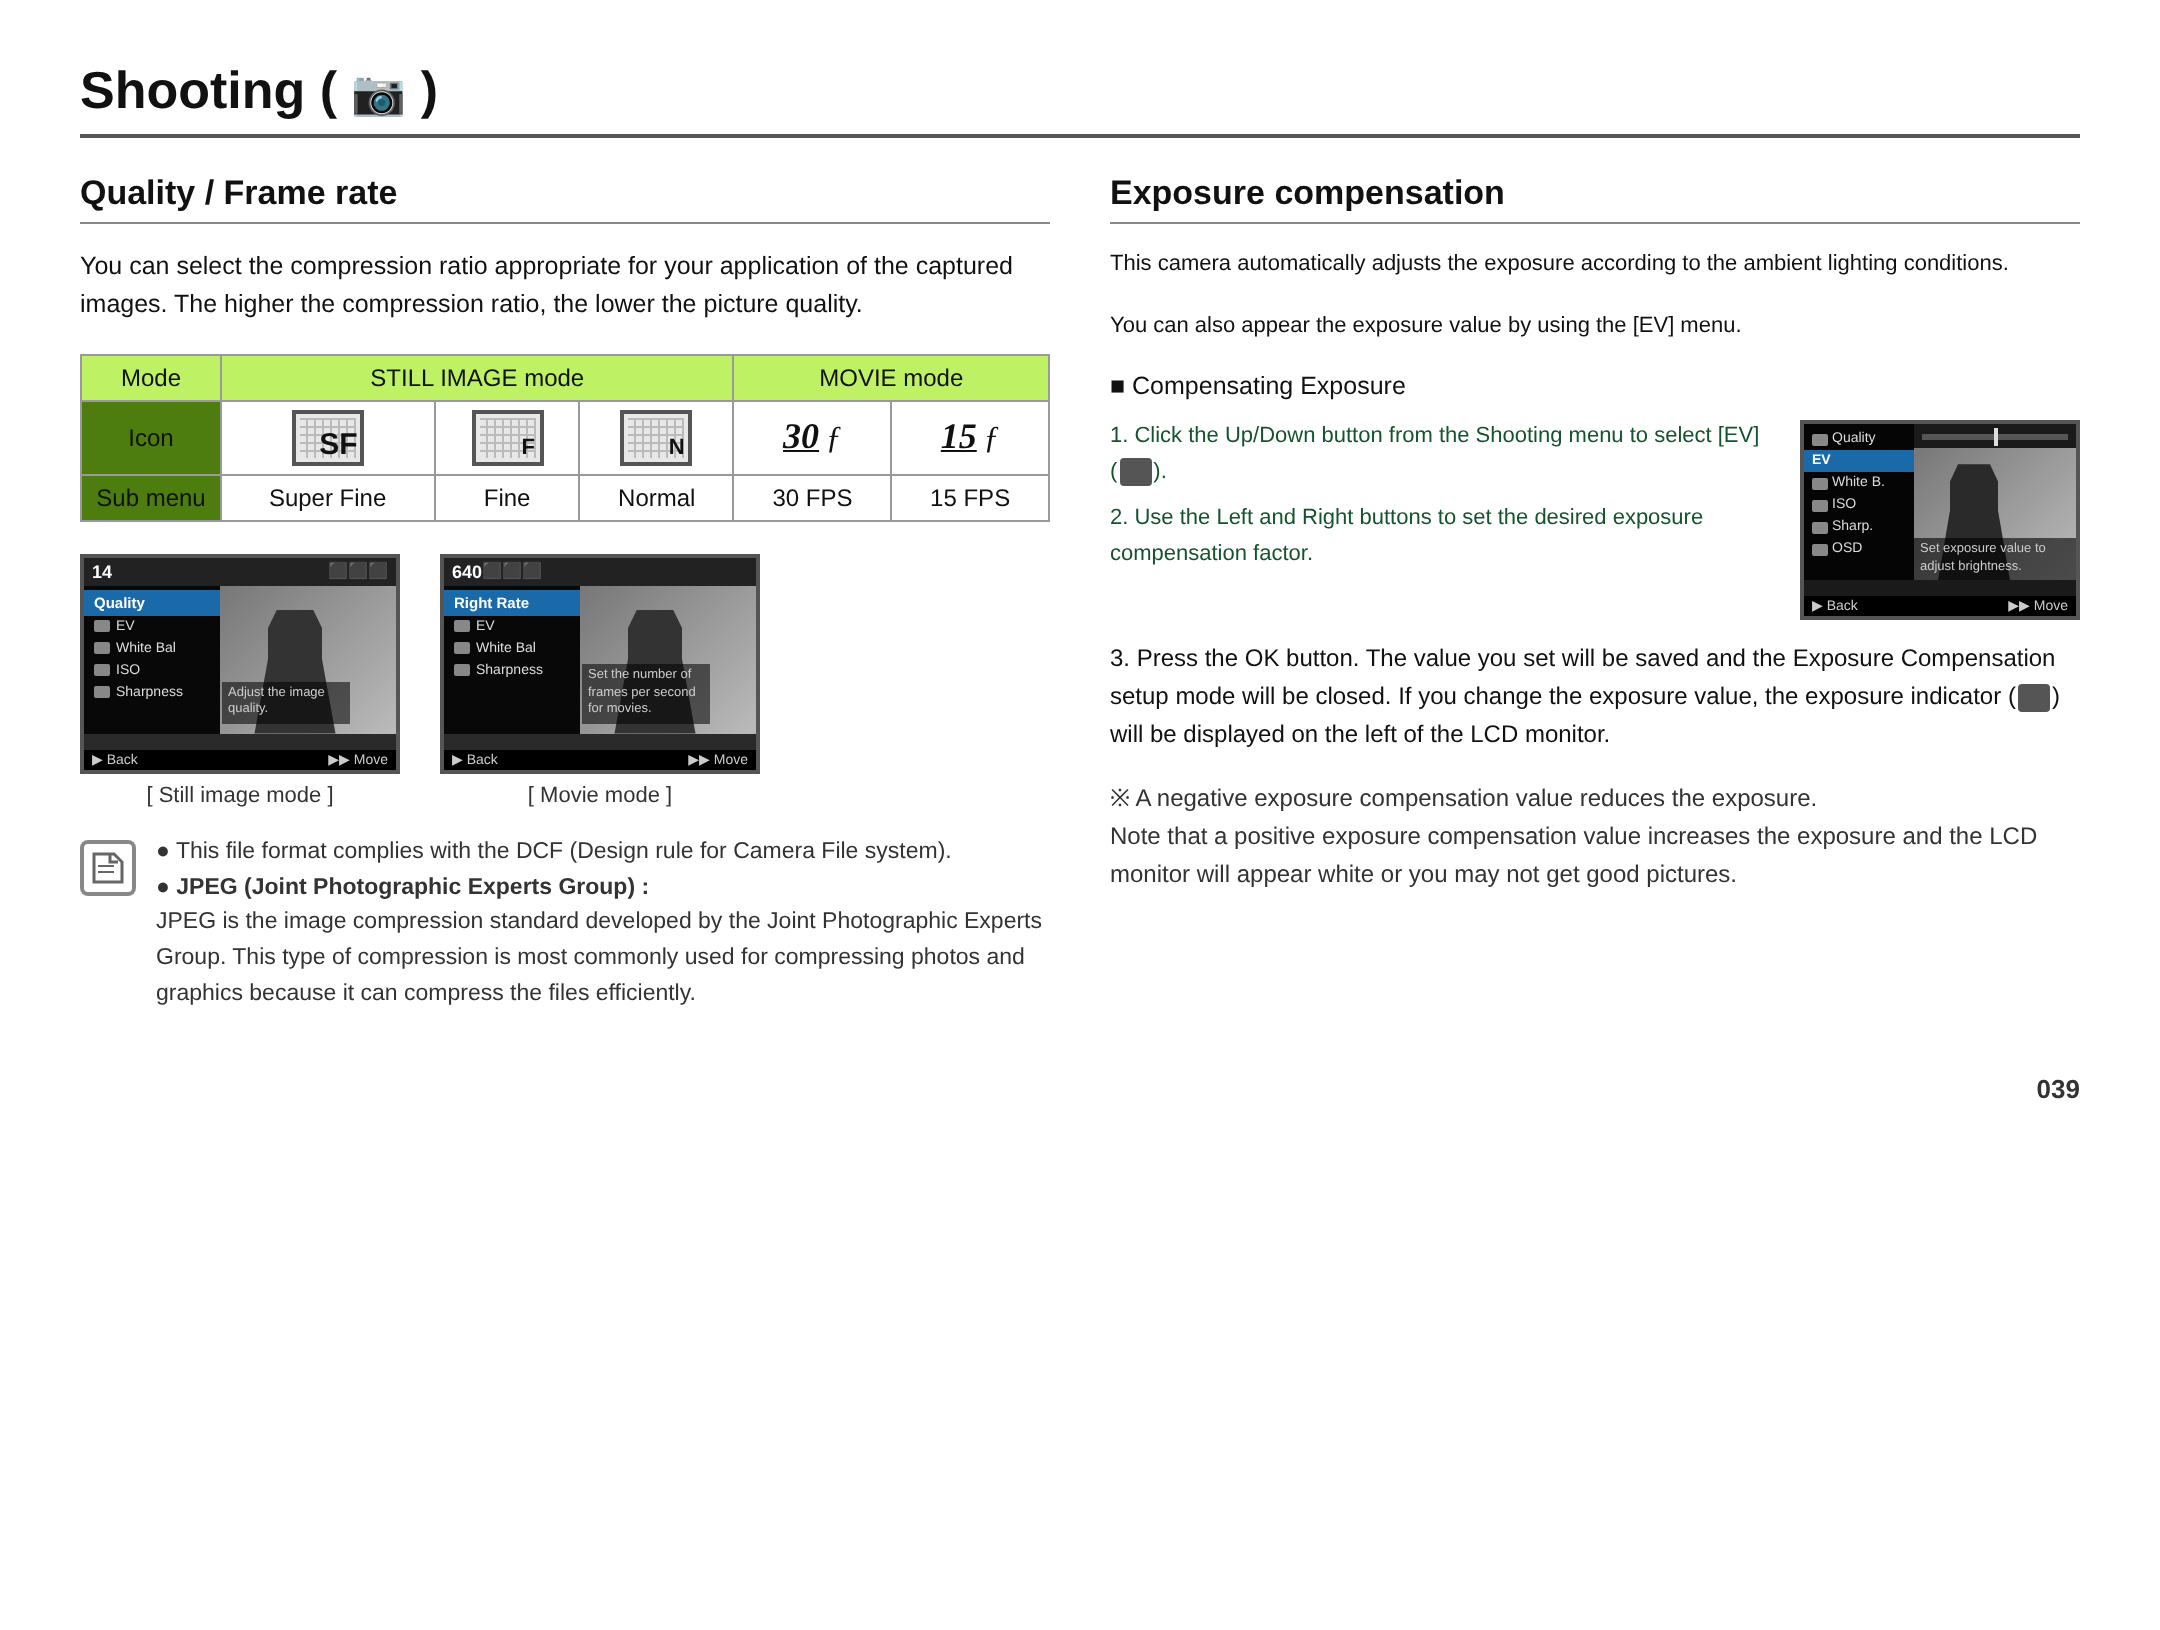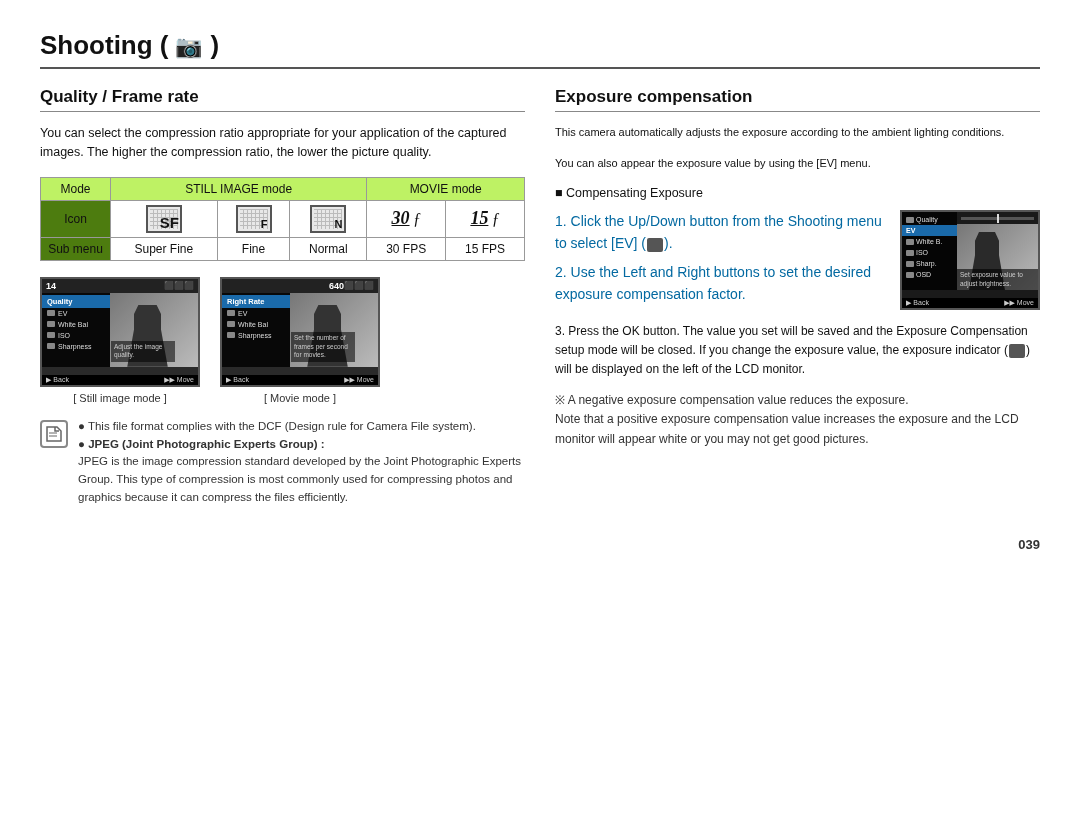--- a/index.html
+++ b/index.html
@@ -155,23 +155,23 @@
     .exposure-screen {
       width: 140px;
       height: 100px;
       background: #1a1a1a;
       border: 2px solid #555;
       position: relative;
       overflow: hidden;
     }
 
     .exposure-steps {
-      font-size: 14px;
+      font-size: 11px;
       line-height: 1.6;
-      color: #0369a1;
+      color: #14532d;
     }
     .exposure-steps p {
       margin-bottom: 6px;
     }
 
     .exposure-note {
       font-size: 12px;
       line-height: 1.55;
       color: #333;
       margin-top: 12px;
@@ -296,21 +296,21 @@
             <span>▶ Back</span>
             <span>▶▶ Move</span>
           </div>
         </div>
         <div class="screen-label">[ Still image mode ]</div>
       </div>
 
       <div class="camera-screen-wrap">
         <div class="camera-screen">
 
-          <div style="position:absolute;top:0;left:0;right:0;background:#222;color:#fff;font-size:8px;padding:2px 4px;display:flex;justify-content:flex-end;align-items:center;">
+          <div style="position:absolute;top:0;left:0;right:0;background:#222;color:#fff;font-size:8px;padding:2px 4px;display:flex;justify-content:flex-start;align-items:center;">
             <span style="font-size:9px;font-weight:bold;">640</span>
             <div style="display:flex;gap:3px;">
               <span style="color:#aaa;font-size:8px;">⬛⬛⬛</span>
             </div>
           </div>
 
           <div style="position:absolute;left:0;top:14px;bottom:18px;width:68px;background:rgba(0,0,0,0.8);padding:2px 0;">
             <div style="background:#1a6aaa;color:#fff;font-size:7.5px;padding:2px 5px;font-weight:bold;">Right Rate</div>
             <div style="color:#ddd;font-size:7px;padding:2px 5px;display:flex;align-items:center;gap:3px;"><span style="width:8px;height:6px;background:#888;display:inline-block;border-radius:1px;"></span> EV</div>
             <div style="color:#ddd;font-size:7px;padding:2px 5px;display:flex;align-items:center;gap:3px;"><span style="width:8px;height:6px;background:#888;display:inline-block;border-radius:1px;"></span> White Bal</div>

